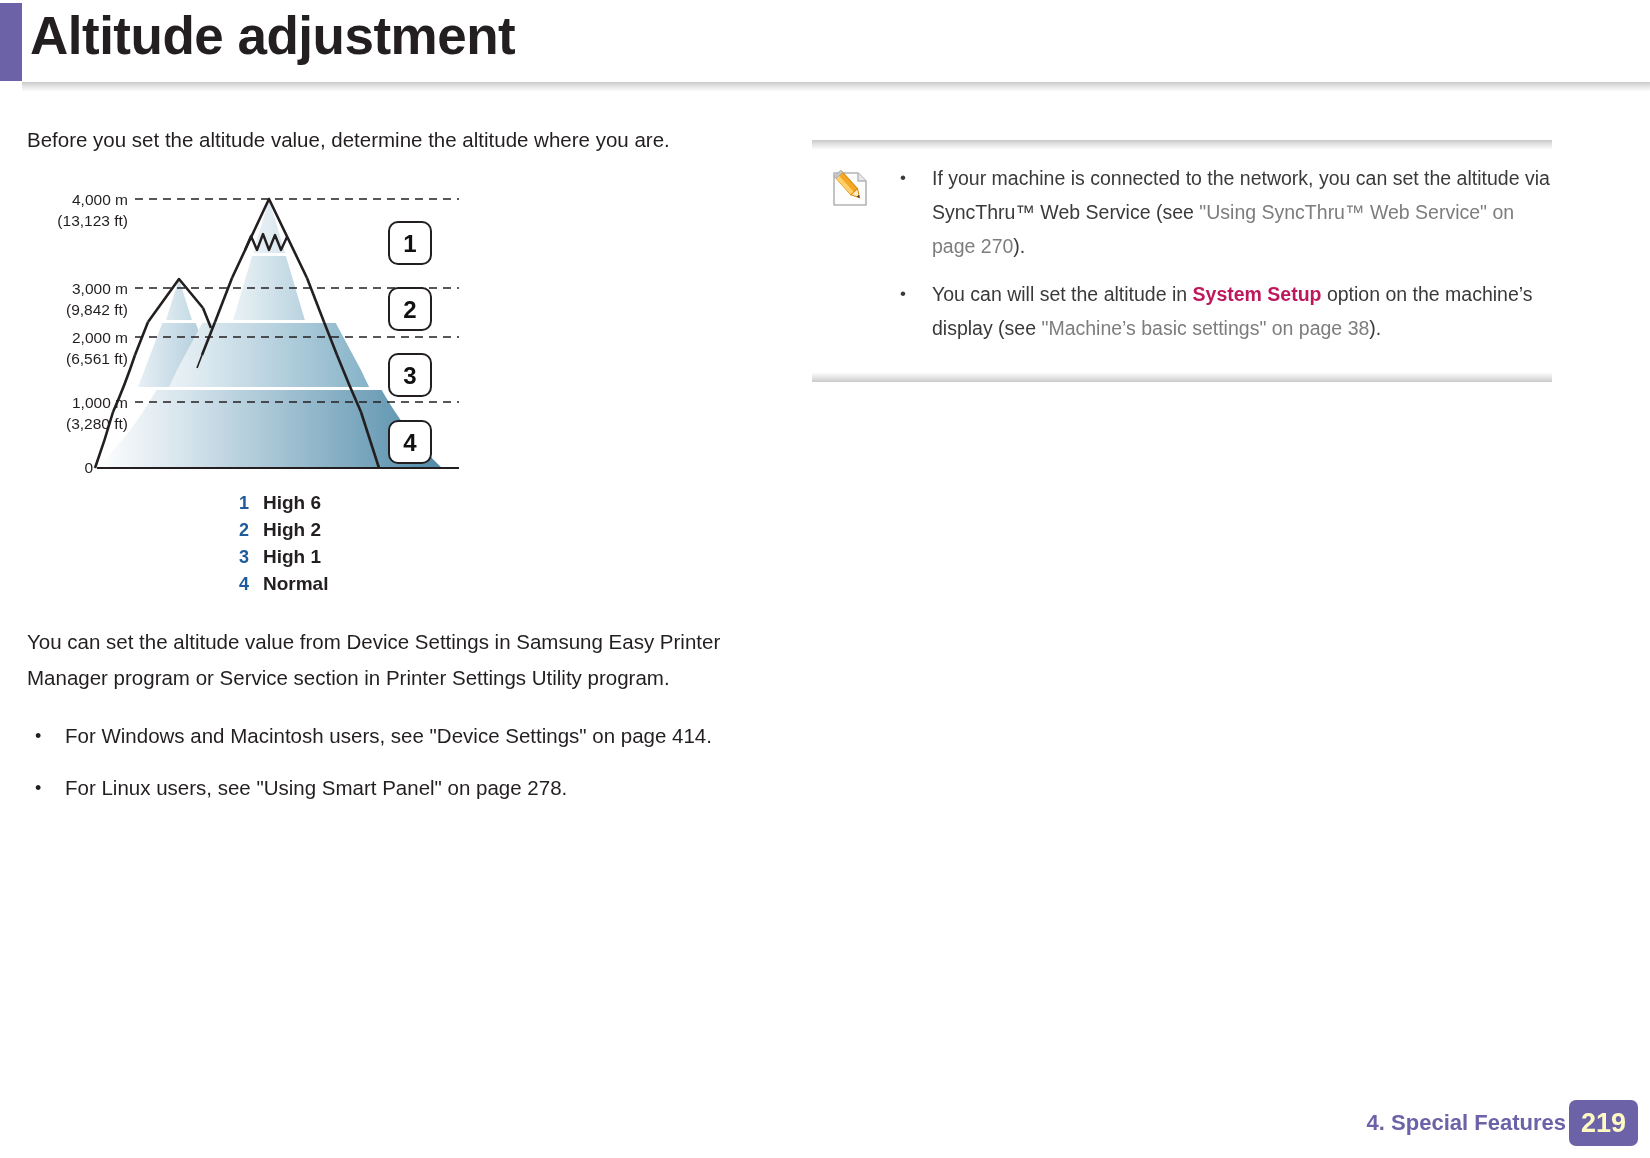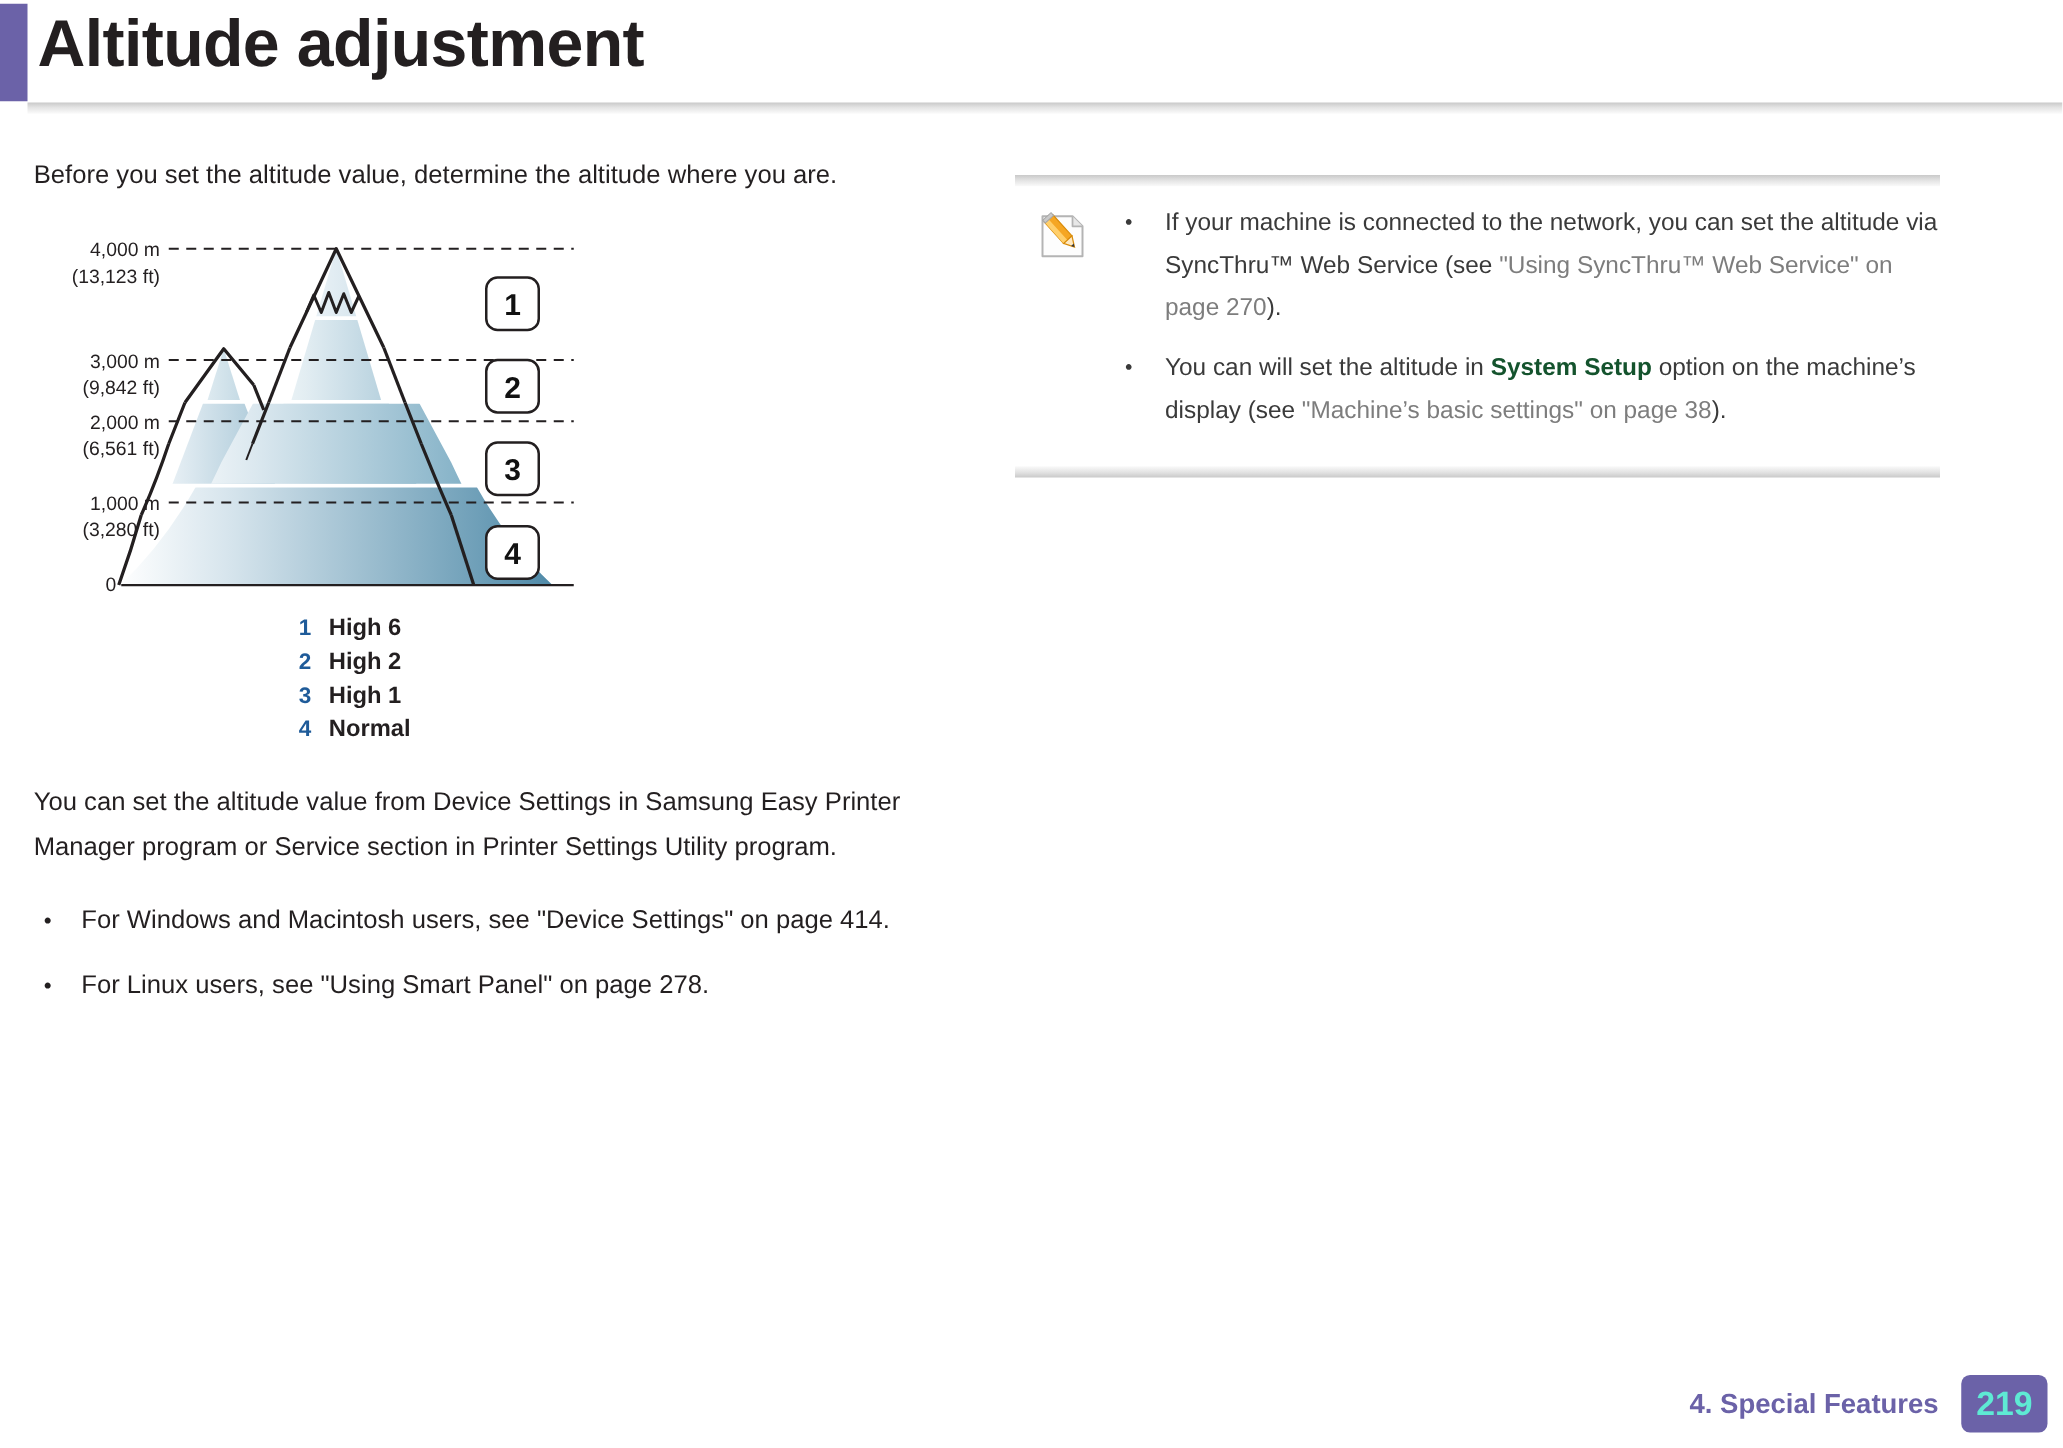--- a/index.html
+++ b/index.html
@@ -158,21 +158,21 @@
     color: #3a3a3a;
     margin-bottom: 14px;
   }
   .note-bullet-dot {
     width: 32px;
     flex: 0 0 32px;
     font-size: 17px;
     color: #3a3a3a;
   }
   .note-bullet-text { flex: 1 1 auto; }
-  .note-bullet-text b { font-weight: bold; color: #14532d; }
+  .note-bullet-text b { font-weight: bold; color: #be185d; }
   .grey { color: #7d7d7d; }
 
   
   #footer {
     position: absolute;
     left: 0;
     bottom: 0;
     width: 1650px;
     height: 70px;
   }
@@ -182,26 +182,26 @@
     bottom: 12px;
     display: flex;
     align-items: stretch;
     height: 46px;
   }
   #footer-section {
     color: #6b62a8;
     font-weight: bold;
     font-size: 22px;
     line-height: 46px;
-    padding-right: 18px;
+    padding-right: 3px;
     white-space: nowrap;
   }
   #footer-pageno {
     background: #6b62a8;
-    color: #5eead4;
+    color: #fef9c3;
     font-weight: bold;
     font-size: 27px;
     line-height: 46px;
     padding: 0 12px;
     border-radius: 7px;
     min-width: 66px;
     text-align: center;
   }
 
   .axis-label { font-family: "Liberation Sans", sans-serif; font-size: 15.5px; fill: #231f20; }

